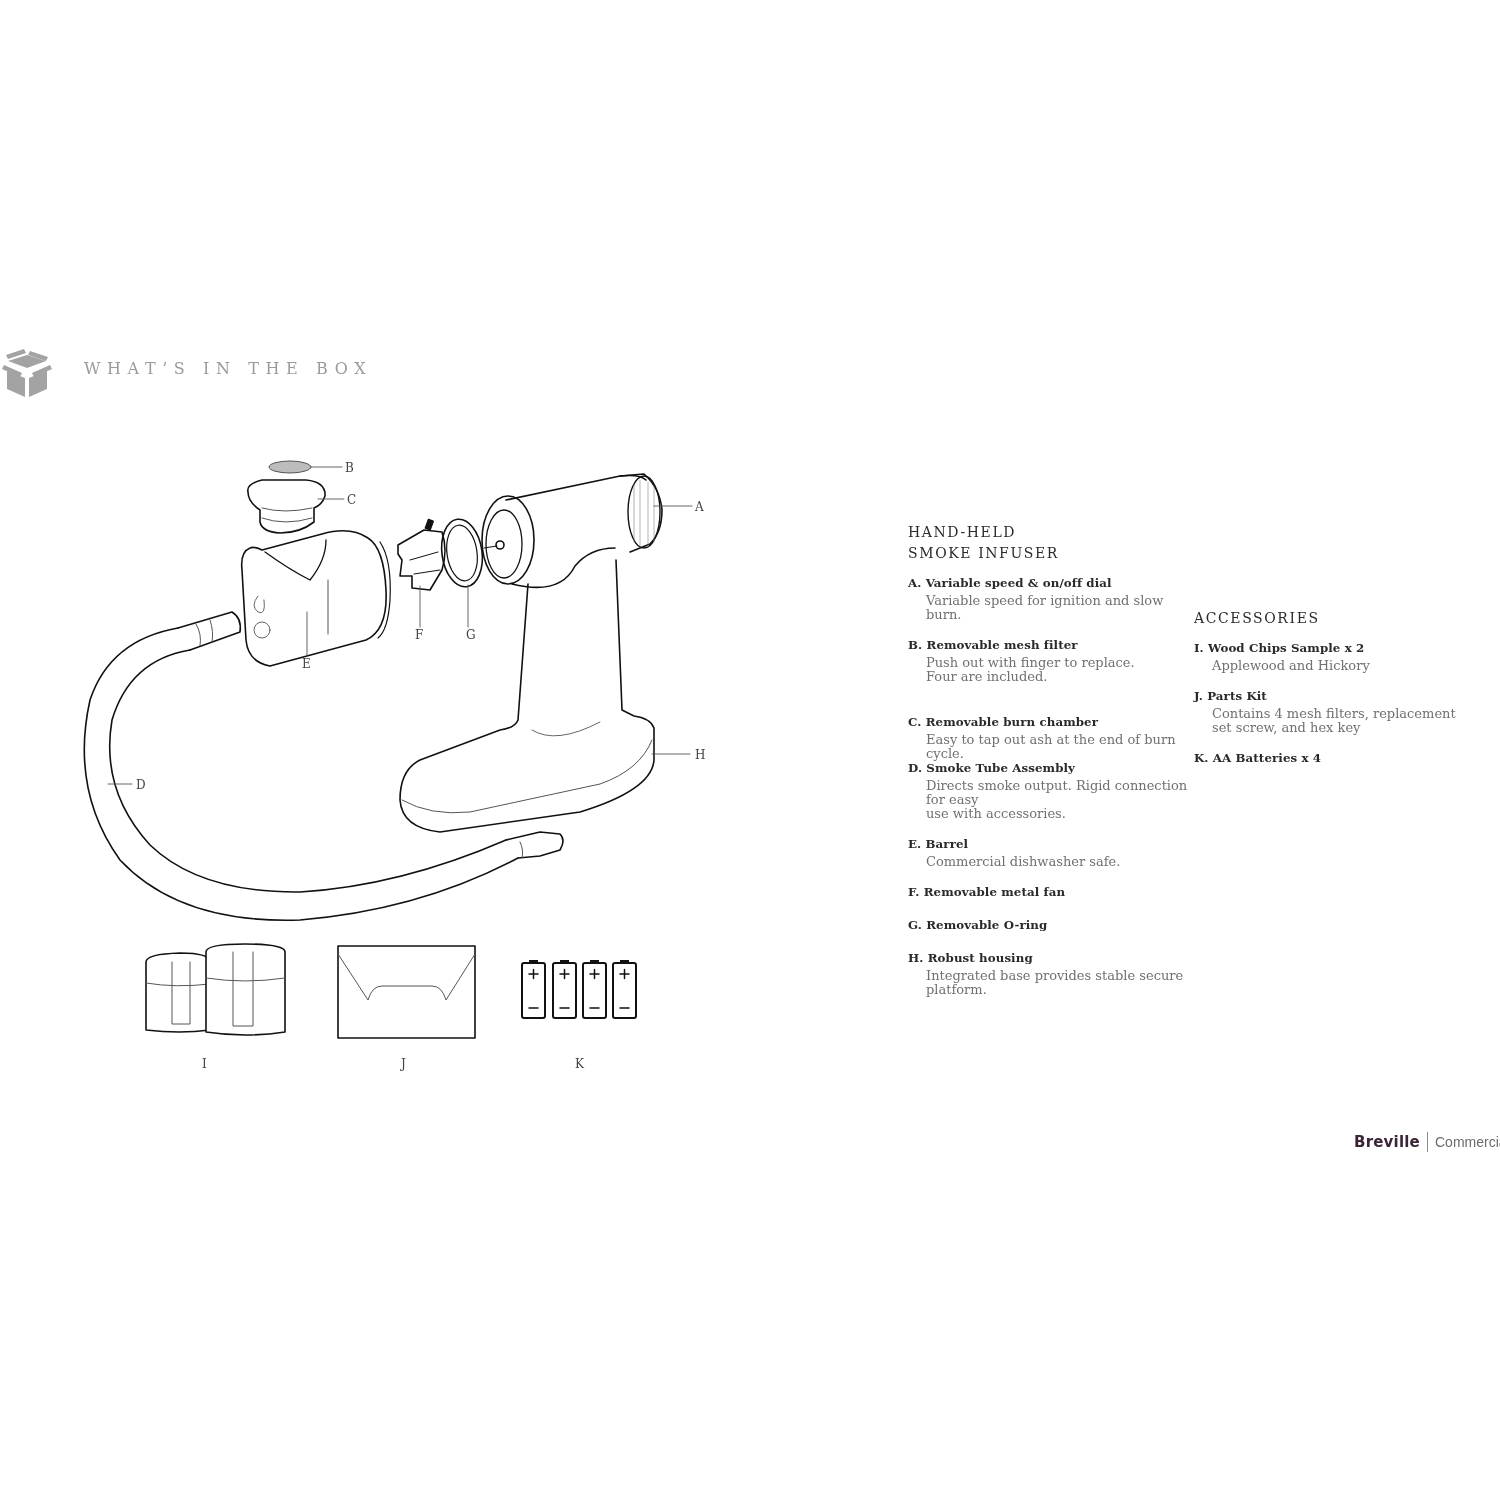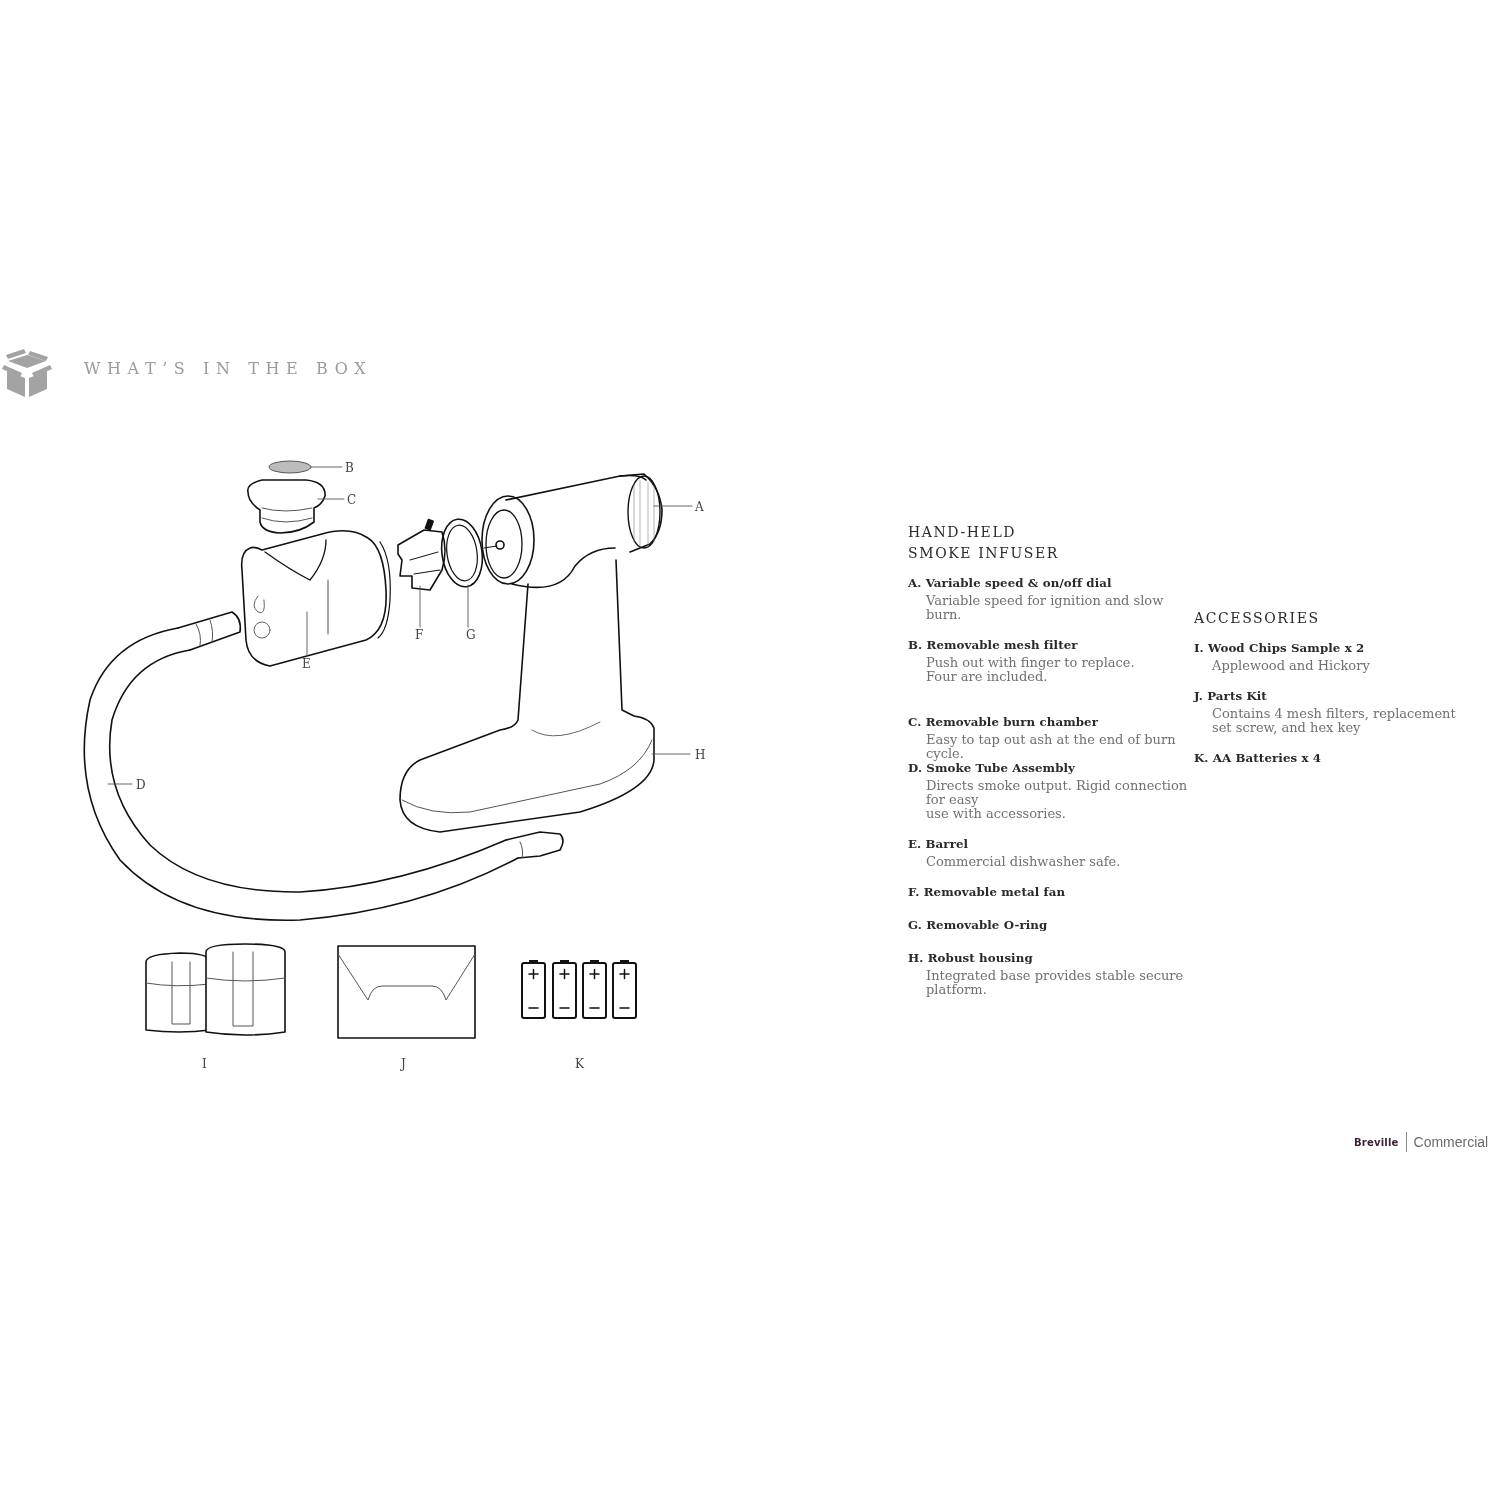--- a/index.html
+++ b/index.html
@@ -23,21 +23,21 @@
   .section-title { font-size:14px; letter-spacing:1.6px; line-height:21px; color:#2a2a2a;
                    font-family:"DejaVu Serif", serif; margin:0 0 12px 0; white-space:pre-line; }
   .item { margin:0; }
   .item-title { font-size:11.8px; color:#2a2a2a; line-height:15px; font-weight:bold;
                 font-family:"DejaVu Serif", serif; letter-spacing:0.1px; }
   .item-desc { font-size:13px; color:#707070; line-height:14px; padding-left:18px; margin-top:3px;
                font-family:"DejaVu Serif", serif; white-space:pre-line; }
 
   
   .brand { left:1354px; top:1132px; display:flex; align-items:center; white-space:nowrap; }
-  .brand-name { font-family:"DejaVu Sans", sans-serif; font-weight:bold; font-size:10px; color:#3b2537; letter-spacing:0.2px; }
+  .brand-name { font-family:"DejaVu Sans", sans-serif; font-weight:bold; font-size:15px; color:#3b2537; letter-spacing:0.2px; }
   .brand-sep { width:1px; height:20px; background:#8a8a8a; margin:0 7px; }
   .brand-sub { font-family:"Liberation Sans", sans-serif; font-size:14px; color:#6b6b6b; }
 </style>
 </head>
 <body>
 
 <svg class="abs box-icon" viewBox="0 0 50 50">
   <g fill="#a3a3a3">
     <polygon points="4,8 22,2 24,6 6,12"></polygon>
     <polygon points="28,4 46,10 44,14 26,8"></polygon>

